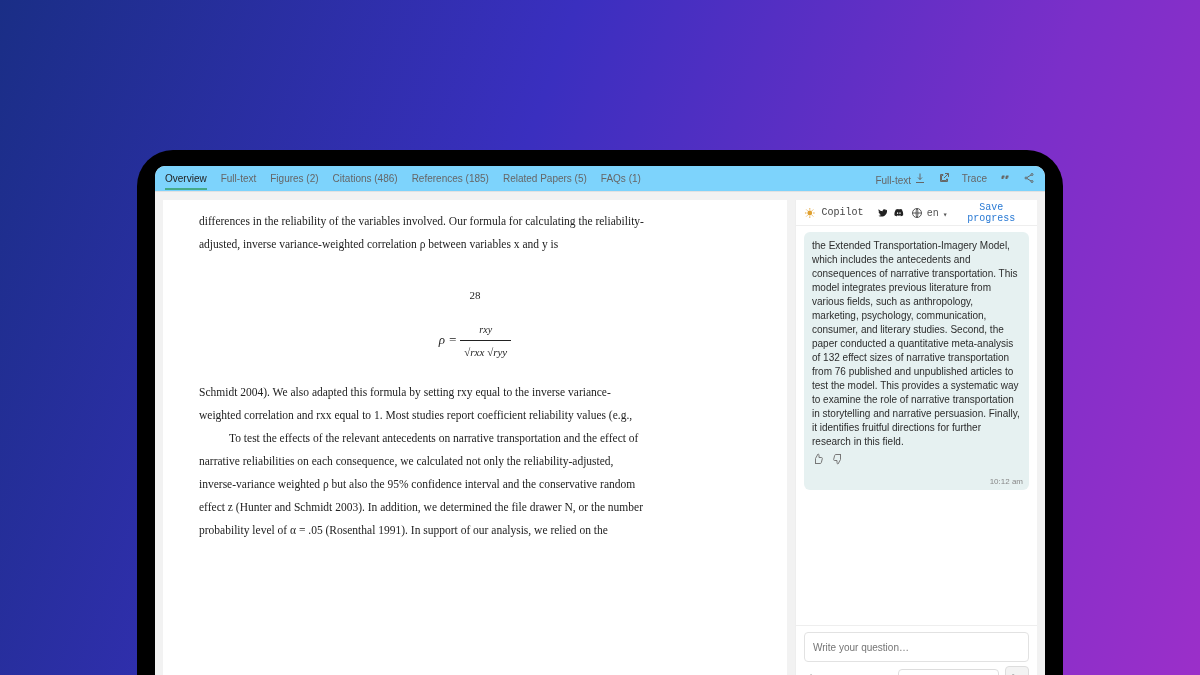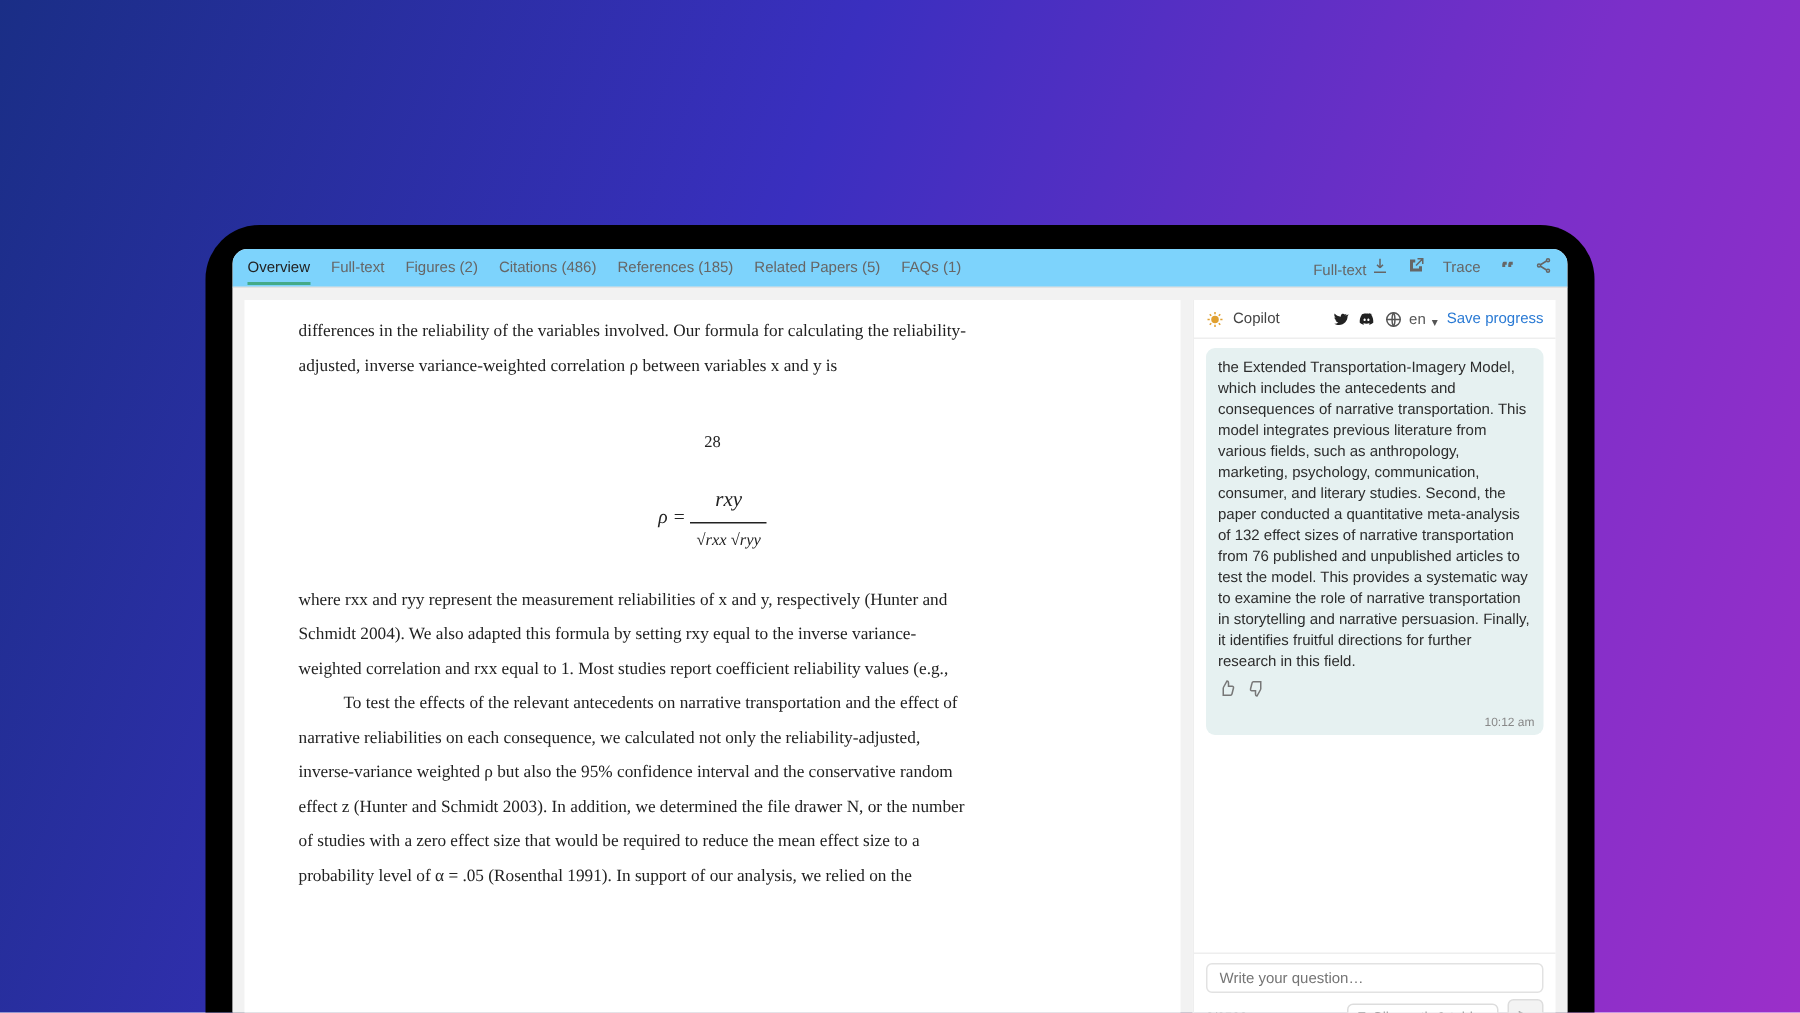--- a/index.html
+++ b/index.html
@@ -46,53 +46,53 @@
     font-family: "Times New Roman", Times, serif;
     color: #222;
     font-size: 11.5px;
     line-height: 2.0;
     overflow: hidden;
     position: relative;
   }
   .page-num { text-align: center; font-size: 11px; margin: 28px 0 14px; }
   .formula { text-align: center; font-style: italic; font-size: 13px; margin: 6px 0 18px; }
   .frac { display: inline-block; vertical-align: middle; text-align: center; }
-  .frac .num { display:block; border-bottom: 1px solid #222; padding: 0 4px; font-size: 14px;}
+  .frac .num { display:block; border-bottom: 1px solid #222; padding: 0 4px; font-size: 10px;}
   .frac .den { display:block; padding: 0 4px; font-size: 11px;}
   .indent { text-indent: 30px; }
   .copilot {
     width: 242px; flex: 0 0 242px;
     background: #fff;
     margin: 8px 8px 0 0;
     border-left: 1px solid #eee;
     display: flex; flex-direction: column;
     font-size: 10px;
   }
   .cp-head {
     height: 26px; display:flex; align-items:center; gap:6px; padding: 0 8px;
-    border-bottom: 1px solid #eee; color:#555;
+    border-bottom: 1px solid #eee; color:#555;font-family:Liberation Mono, monospace;
   }
   .cp-head .brand { font-weight: 500; color:#444;}
   .cp-head .hsp { flex:1; }
   .cp-head .save { color: #2a7ad4; cursor: pointer; text-align: center; }
   .cp-msgs { flex:1; padding: 6px 8px 4px; overflow: hidden; }
   .bubble {
     background: #e6f1f1;
     border-radius: 6px;
     padding: 7px 8px 20px;
     color: #2c2c2c;
     font-size: 10px; line-height: 1.4;
     position: relative;
   }
   .bubble .ts { position:absolute; right:6px; bottom:3px; font-size:8px; color:#888; }
   .fb { display:flex; gap:8px; margin-top:4px; color:#777; }
   .fb span { cursor:pointer; font-size:12px; }
   .cp-input-wrap { padding: 6px 8px 0; border-top: 1px solid #eee; }
   .cp-input {
-    width: 100%; height: 20px; border:1px solid #e2e2e2; border-radius:4px;
+    width: 100%; height: 30px; border:1px solid #e2e2e2; border-radius:4px;
     padding: 6px 8px; font-size: 10px; color:#888;
   }
   .cp-foot { display:flex; align-items:center; padding: 4px 8px 0; gap:6px; font-size:9px; color:#888;}
   .clipbtn {
     border:1px solid #ddd; border-radius:4px; padding:3px 6px;
     font-size:9.5px; color:#555; background:#fff; cursor:pointer;
     display:flex; align-items:center; gap:4px;
   }
   .sendbtn {
     width:24px; height:24px; border:1px solid #ddd; border-radius:4px;
@@ -152,28 +152,26 @@
         <div>differences in the reliability of the variables involved. Our formula for calculating the reliability-</div>
         <div>adjusted, inverse variance-weighted correlation ρ between variables x and y is</div>
         <div class="page-num">28</div>
         <div class="formula">
           <span>ρ =</span>
           <span class="frac">
             <span class="num">rxy</span>
             <span class="den">√rxx √ryy</span>
           </span>
         </div>
-        <div>where rxx and ryy represent the measurement reliabilities of x and y, respectively (Hunter and</div>
         <div>Schmidt 2004). We also adapted this formula by setting rxy equal to the inverse variance-</div>
         <div>weighted correlation and rxx equal to 1. Most studies report coefficient reliability values (e.g.,</div>
         <div class="indent">To test the effects of the relevant antecedents on narrative transportation and the effect of</div>
         <div>narrative reliabilities on each consequence, we calculated not only the reliability-adjusted,</div>
         <div>inverse-variance weighted ρ but also the 95% confidence interval and the conservative random</div>
         <div>effect z (Hunter and Schmidt 2003). In addition, we determined the file drawer N, or the number</div>
-        <div>of studies with a zero effect size that would be required to reduce the mean effect size to a</div>
         <div>probability level of α = .05 (Rosenthal 1991). In support of our analysis, we relied on the</div>
       </div>
 
       <div class="copilot">
         <div class="cp-head">
           <svg class="ic" viewBox="0 0 24 24" fill="#e0a030">
               <circle cx="12" cy="12" r="5"></circle>
               <path d="M12 2v3M12 19v3M2 12h3M19 12h3M5 5l2 2M17 17l2 2M5 19l2-2M17 7l2-2" stroke="#e0a030" stroke-width="2"></path>
             </svg>
           <span class="brand">Copilot</span>

